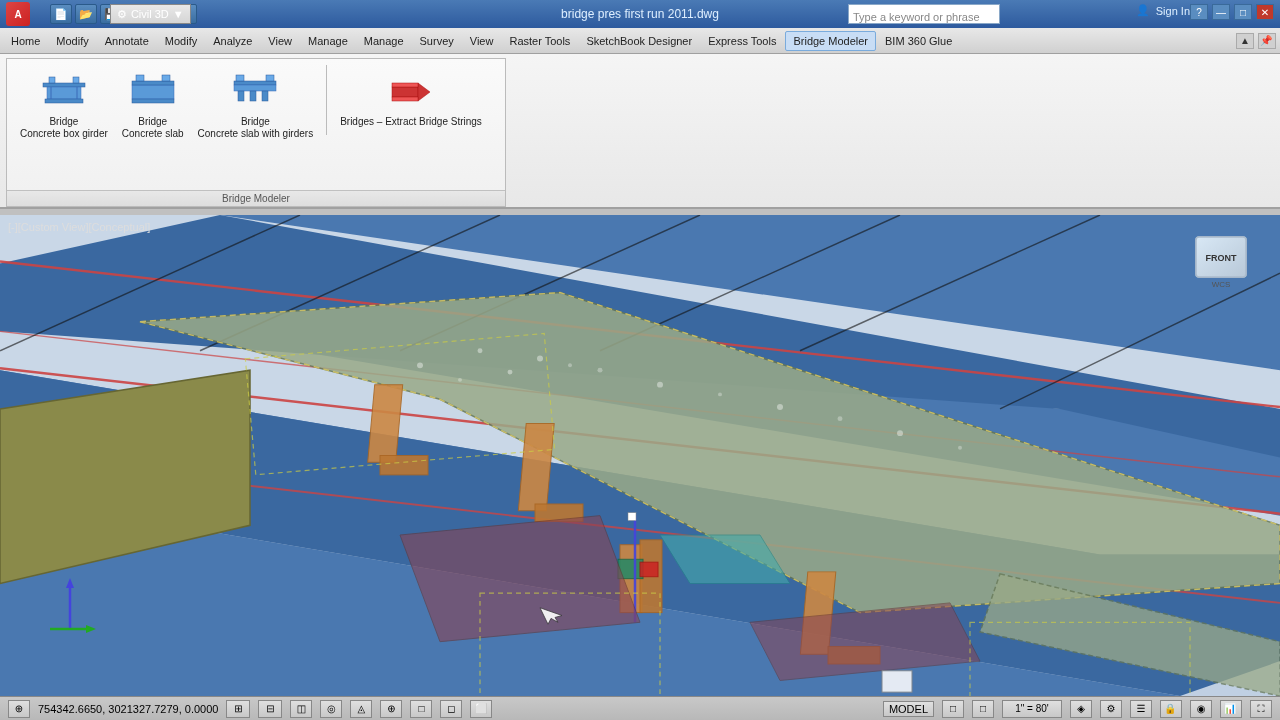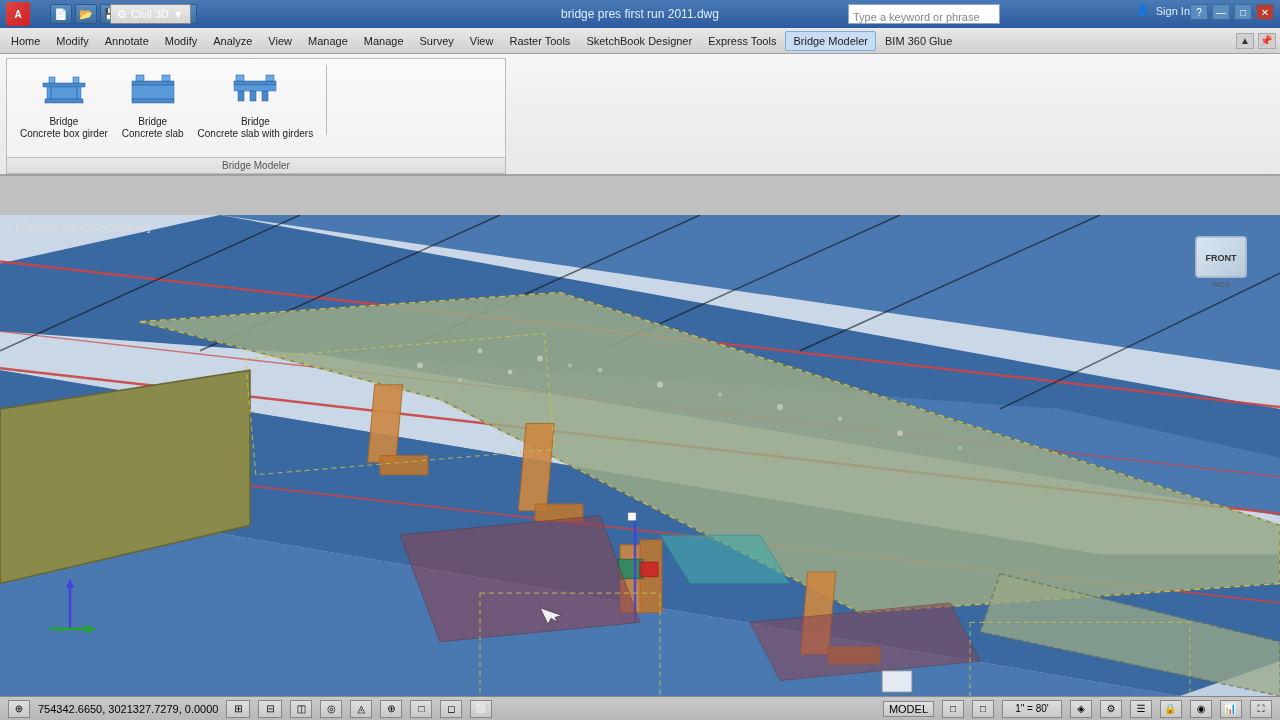--- a/index.html
+++ b/index.html
@@ -34,21 +34,21 @@
       padding: 3px 7px;
       font-size: 11px;
       color: #222;
       cursor: pointer;
       border-radius: 2px;
     }
     .menu-item.active { background: #c8ddf5; border: 1px solid #7aabdc; }
 
     
     #ribbon {
-      height: 122px;
+      height: 155px;
       background: linear-gradient(to bottom, #f5f5f5, #e8e8e8);
       border-bottom: 2px solid #a0a0a0;
       display: flex;
       flex-direction: column;
     }
     #ribbon-content {
       flex: 1;
       display: flex;
       align-items: stretch;
       padding: 4px 6px 0;
@@ -348,20 +348,32 @@
               <rect x="30" y="22" width="6" height="10" fill="#4a8ac8" stroke="#2a5a9a" stroke-width="0.5"></rect>
               <rect x="4" y="6" width="8" height="6" fill="#6aaae8" stroke="#2a5a9a" stroke-width="0.5"></rect>
               <rect x="34" y="6" width="8" height="6" fill="#6aaae8" stroke="#2a5a9a" stroke-width="0.5"></rect>
             </svg>
           </div>
           <div class="btn-label" style="font-size:10px;text-align:center;color:#222;">Bridge<br>Concrete slab with girders</div>
         </div>
 
         <div style="width:1px;height:70px;background:#bbb;margin:0 4px;"></div>
 
+        <div class="large-btn">
+          <div class="big-icon">
+            <svg width="46" height="46" viewBox="0 0 46 46">
+
+              <rect x="4" y="18" width="26" height="10" fill="#cc3333" stroke="#aa1111" stroke-width="0.5"></rect>
+              <polygon points="30,14 42,23 30,32" fill="#cc3333" stroke="#aa1111" stroke-width="0.5"></polygon>
+              <rect x="4" y="14" width="26" height="4" fill="#ee5555" stroke="#aa1111" stroke-width="0.5"></rect>
+              <rect x="4" y="28" width="26" height="4" fill="#ee5555" stroke="#aa1111" stroke-width="0.5"></rect>
+            </svg>
+          </div>
+          <div class="btn-label" style="font-size:10px;text-align:center;color:#222;">Bridges – Extract Bridge Strings</div>
+        </div>
       </div>
       <div class="ribbon-group-label">Bridge Modeler</div>
     </div>
   </div>
 </div>
 
 <div id="viewport">
 
   <svg id="bridge-scene" viewBox="0 0 1280 496" preserveAspectRatio="none">
 

